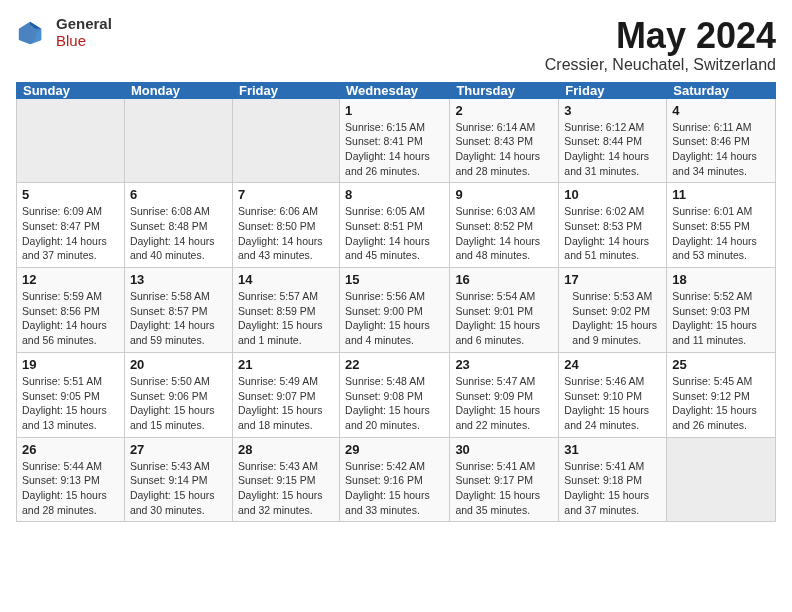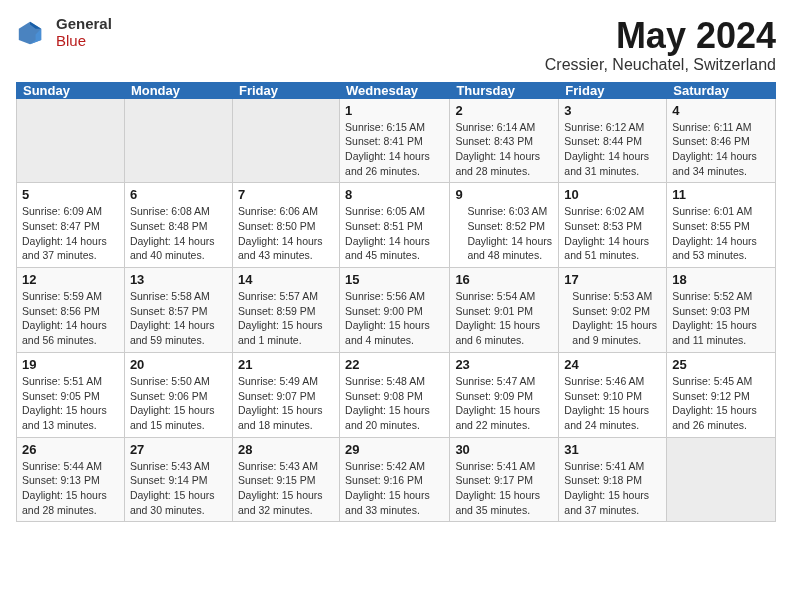--- a/index.html
+++ b/index.html
@@ -179,21 +179,21 @@
 Daylight: 14 hours and 43 minutes.</div>
         </td>
         <td>
           <span class="day-num">8</span>
           <div class="day-info" style="white-space: pre-wrap;">Sunrise: 6:05 AM
 Sunset: 8:51 PM
 Daylight: 14 hours and 45 minutes.</div>
         </td>
         <td>
           <span class="day-num">9</span>
-          <div class="day-info" style="white-space: pre-wrap; margin-left: 12px;">Sunrise: 6:03 AM
+          <div class="day-info" style="white-space: pre-wrap;">Sunrise: 6:03 AM
 Sunset: 8:52 PM
 Daylight: 14 hours and 48 minutes.</div>
         </td>
         <td>
           <span class="day-num">10</span>
           <div class="day-info" style="white-space: pre-wrap;">Sunrise: 6:02 AM
 Sunset: 8:53 PM
 Daylight: 14 hours and 51 minutes.</div>
         </td>
         <td>

